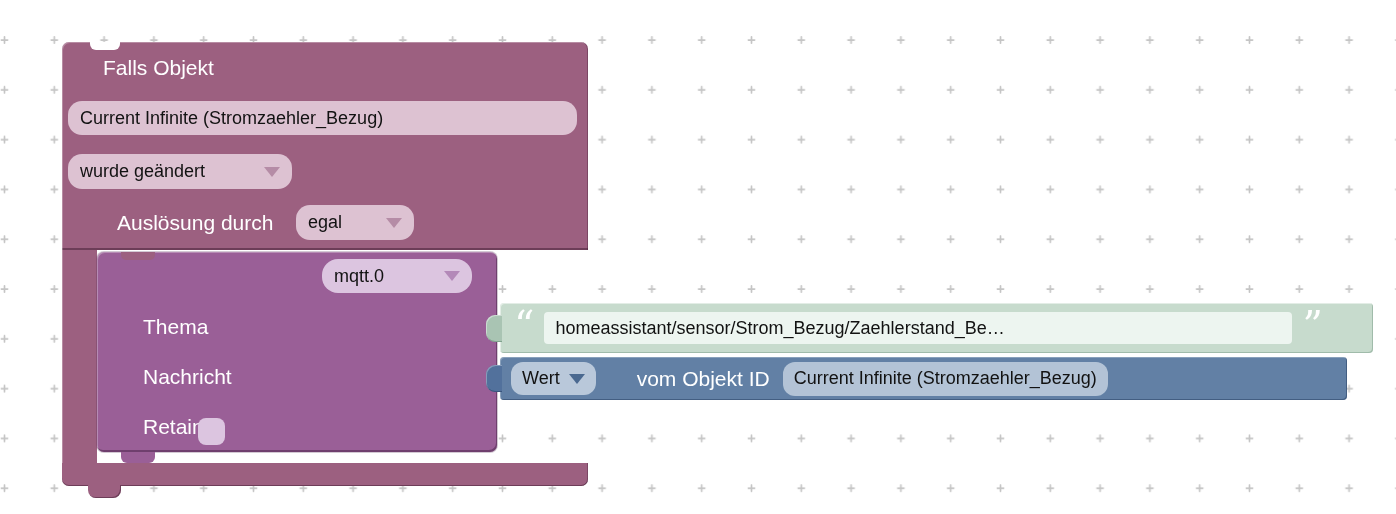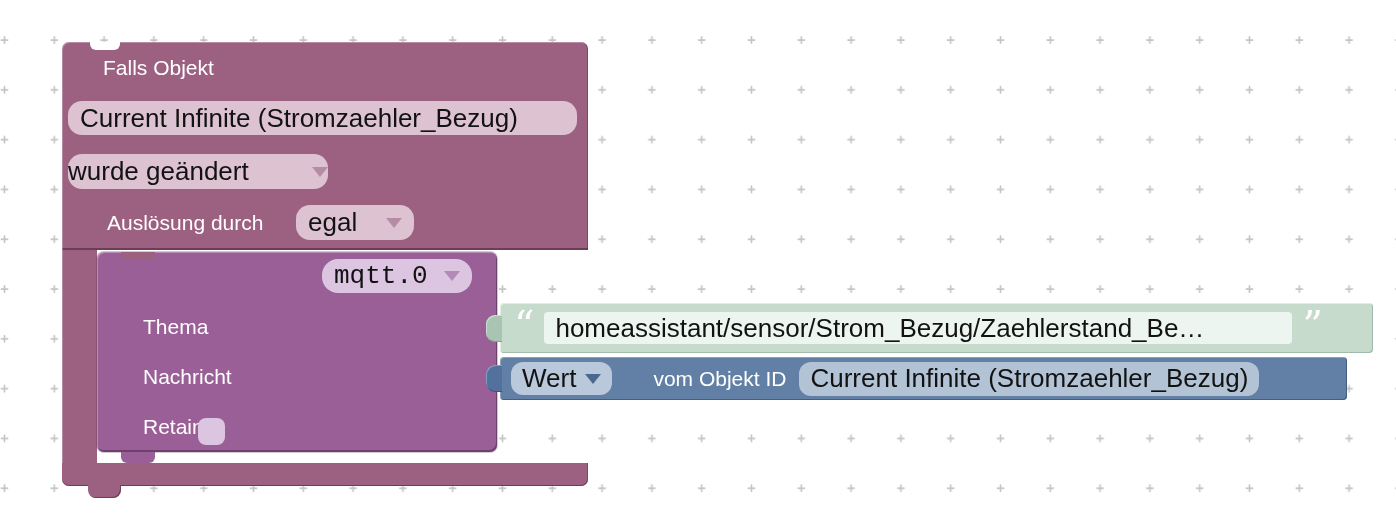--- a/index.html
+++ b/index.html
@@ -19,46 +19,46 @@
     --value-tab:#52719c;
     --grid-mark:#c5c5c5;
   }
   html,body{margin:0;padding:0;background:#fff;}
   body{font-family:"Liberation Sans","DejaVu Sans",sans-serif;}
   #workspace{position:relative;width:1396px;height:514px;background:#fff;overflow:hidden;}
   #grid-svg{position:absolute;left:0;top:0;}
 
   .abs{position:absolute;}
   .lbl{color:#fff;font-size:21px;line-height:28px;white-space:nowrap;margin-left:28px;}
-  .fieldtext{color:#121212;font-size:26px;white-space:nowrap;}
+  .fieldtext{color:#121212;font-size:18px;white-space:nowrap;}
 
   
   .t-part{background:var(--trigger-block);}
   .t-header{left:62px;top:42px;width:526px;height:208px;border-radius:7px 7px 0 0;
     box-shadow:inset 1px 1px 0 rgba(255,255,255,.28), inset 0 -2px 0 rgba(62,26,48,.5), inset -1px 0 0 rgba(62,26,48,.35);}
   .t-notch-top{left:90px;top:42px;width:30px;height:8px;background:#fff;border-radius:0 0 6px 6px;}
   .t-wall{left:62px;top:250px;width:35px;height:213px;box-shadow:inset 1px 0 0 rgba(255,255,255,.28);}
   .t-bar{left:62px;top:463px;width:526px;height:23px;border-radius:0 0 7px 7px;
     box-shadow:inset 0 -1px 0 rgba(62,26,48,.5), inset -1px 0 0 rgba(62,26,48,.35);}
   .t-tab-bottom{left:88px;top:485px;width:33px;height:13px;border-radius:0 0 8px 8px;
     box-shadow:inset -1px -1px 0 rgba(62,26,48,.5);}
   .t-title{left:13px;top:12px;}
   .t-field{background:var(--trigger-field);border-radius:14px;display:flex;align-items:center;}
   .t-field-object{left:6px;top:59px;width:509px;height:34px;padding:0 12px;box-sizing:border-box;}
-  .t-field-event{left:6px;top:112px;width:260px;height:35px;padding:0 0;box-sizing:border-box;justify-content:space-between;}
-  .t-row4-label{left:17px;top:167px;}
+  .t-field-event{left:6px;top:112px;width:224px;height:35px;padding:0 12px;box-sizing:border-box;justify-content:space-between;}
+  .t-row4-label{left:27px;top:167px;}
   .t-field-egal{left:234px;top:163px;width:118px;height:35px;padding:0 12px;box-sizing:border-box;justify-content:space-between;}
 
   
   .m-block{left:97px;top:252px;width:400px;height:200px;background:var(--mqtt-block);border-radius:7px;
     box-shadow:inset 1px 1px 0 rgba(255,255,255,.28), inset -1px -2px 0 rgba(60,25,60,.45), 0 0 0 1px rgba(80,40,80,.25);}
   .m-nub{left:121px;top:252px;width:34px;height:8px;background:var(--trigger-block);border-radius:0 0 5px 5px;z-index:2;}
   .m-tab-bottom{left:121px;top:452px;width:34px;height:11px;background:var(--mqtt-block);border-radius:0 0 6px 6px;}
   .m-title{left:18px;top:10px;}
-  .m-field{background:var(--mqtt-field);border-radius:16px;display:flex;align-items:center;font-family:Liberation Mono, monospace;}
+  .m-field{background:var(--mqtt-field);border-radius:16px;display:flex;align-items:center;}
   .m-field-instance{left:225px;top:7px;width:150px;height:34px;padding:0 12px;box-sizing:border-box;justify-content:space-between;}
   .m-thema{left:18px;top:61px;}
   .m-nachricht{left:18px;top:111px;}
   .m-retain{left:18px;top:161px;}
   .m-checkbox{left:101px;top:166px;width:27px;height:27px;background:var(--mqtt-field);border-radius:8px;}
 
   
   .s-block{left:500px;top:303px;width:873px;height:50px;background:var(--string-block);border-radius:4px;
     display:flex;align-items:center;padding:0 14px;box-sizing:border-box;gap:10px;
     box-shadow:inset 1px 1px 0 rgba(255,255,255,.5), inset -1px -1px 0 rgba(90,130,105,.35);}

